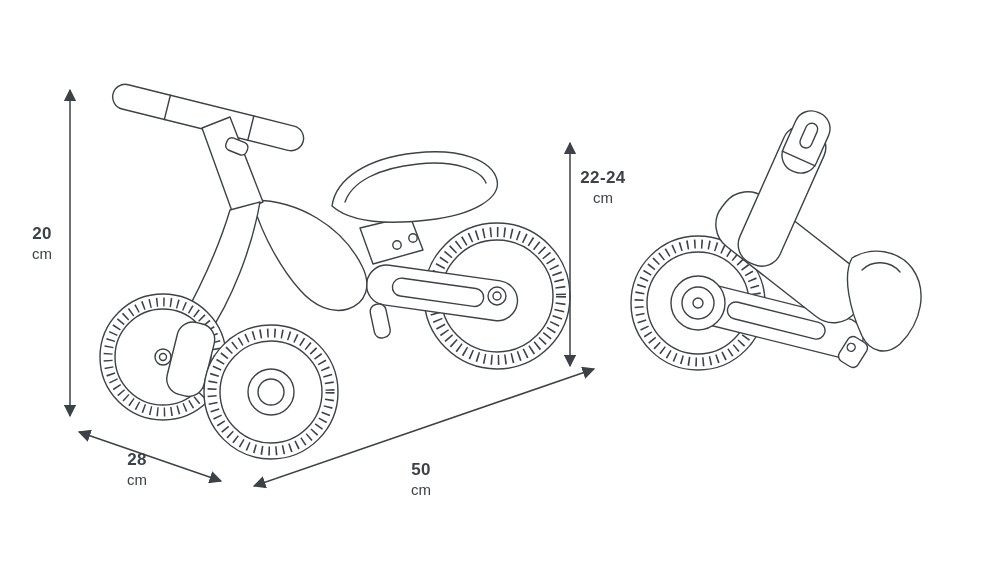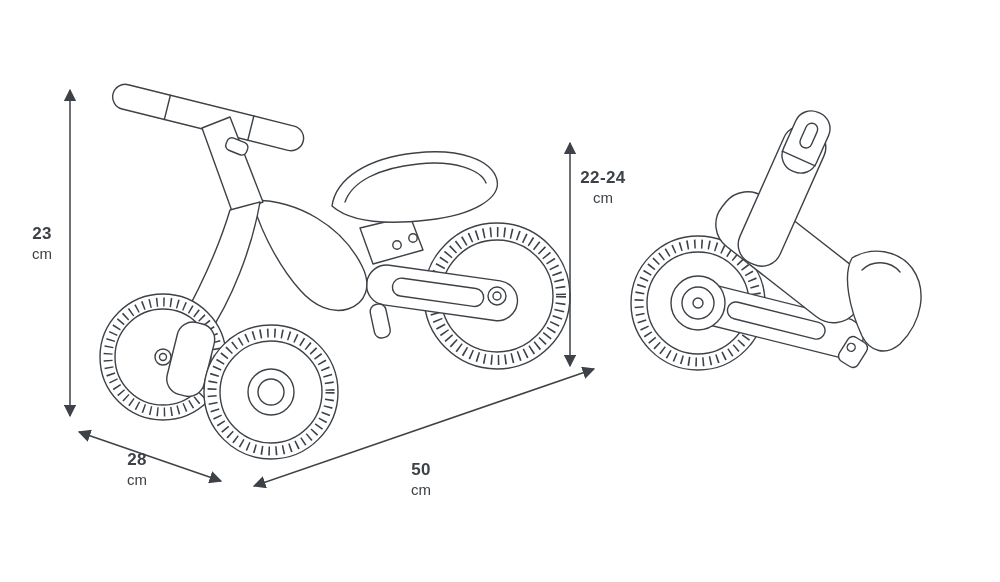--- a/index.html
+++ b/index.html
@@ -129,21 +129,21 @@
 
     <g>
       <line class="dim" x1="70" y1="90" x2="70" y2="416" marker-start="url(#ah)" marker-end="url(#ah)"></line>
       <line class="dim" x1="79" y1="432" x2="221" y2="481" marker-start="url(#ah)" marker-end="url(#ah)"></line>
       <line class="dim" x1="254" y1="486" x2="594" y2="369" marker-start="url(#ah)" marker-end="url(#ah)"></line>
       <line class="dim" x1="570" y1="143" x2="570" y2="366" marker-start="url(#ah)" marker-end="url(#ah)"></line>
     </g>
   </svg>
 
   <div class="dim-label" style="left:18px;top:224px;width:48px;">
-    <span class="val">23</span>
+    <span class="val">20</span>
     <span class="unit">cm</span>
   </div>
 
   <div class="dim-label" style="left:112px;top:450px;width:50px;">
     <span class="val">28</span>
     <span class="unit">cm</span>
   </div>
 
   <div class="dim-label" style="left:394px;top:460px;width:54px;">
     <span class="val">50</span>

